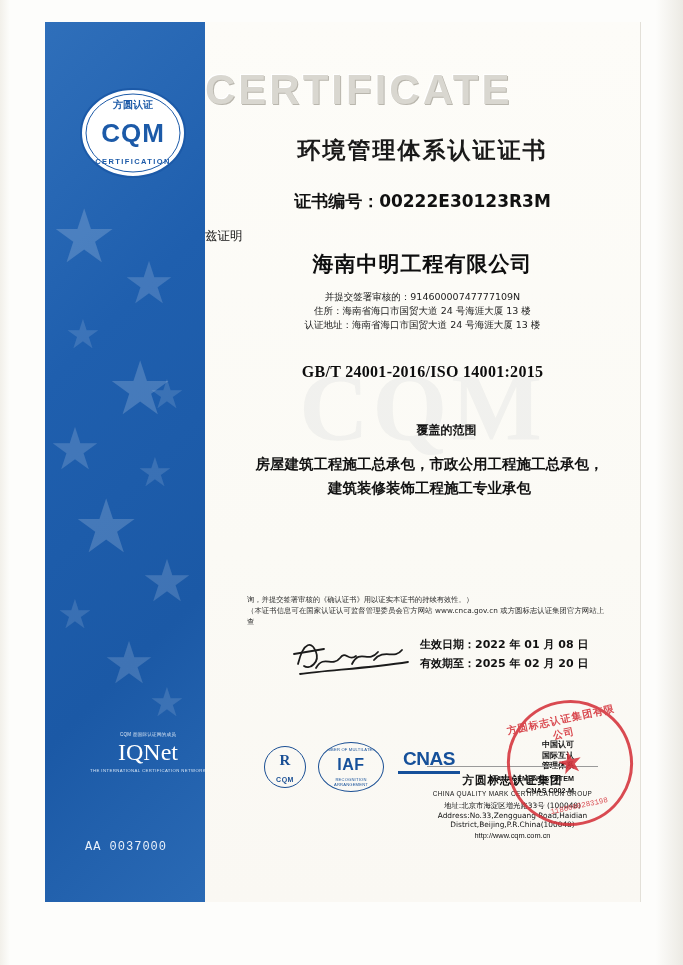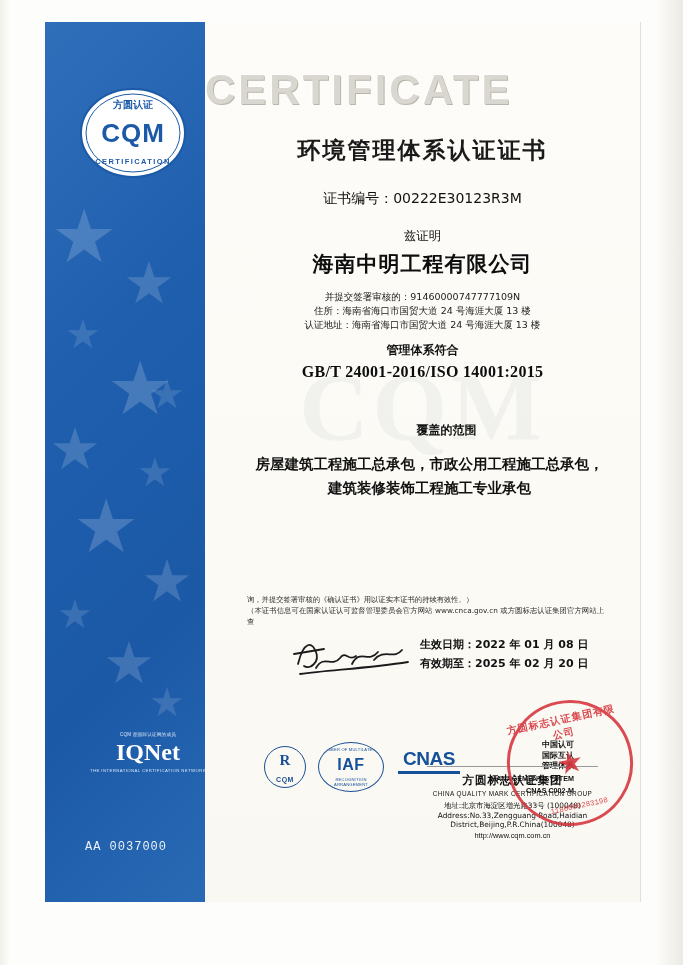--- a/index.html
+++ b/index.html
@@ -59,24 +59,24 @@
     color:#d9d7d0;
     text-shadow:1px 1px 0 #b9b6ad, -1px -1px 0 #ffffff;
   }
   .cn-title{
     position:absolute;left:0;right:0;top:113px;text-align:center;
     font-family:"DejaVu Sans",sans-serif;
     font-size:23px;font-weight:bold;color:#1a1a1a;letter-spacing:2px;
   }
   .cert-no{
     position:absolute;left:0;right:0;top:168px;text-align:center;
-    font-family:"DejaVu Sans",sans-serif;font-size:14px;color:#111;font-weight:normal;
+    font-family:"DejaVu Sans",sans-serif;font-size:17px;color:#111;font-weight:bold;
   }
   .zizhengming{
-    position:absolute;left:0;right:0;top:206px;text-align:center;
+    position:absolute;left:0;right:0;top:206px;text-align:left;
     font-family:"DejaVu Sans",sans-serif;font-size:12.5px;color:#111;
   }
   .company{
     position:absolute;left:0;right:0;top:228px;text-align:center;
     font-family:"DejaVu Sans",sans-serif;font-size:21px;font-weight:bold;color:#0e0e0e;letter-spacing:1px;
   }
   .meta{
     position:absolute;left:0;right:0;top:268px;text-align:center;
     font-family:"DejaVu Sans",sans-serif;font-size:9.5px;color:#1b1b1b;line-height:14px;
   }
@@ -109,21 +109,21 @@
   }
   
   .emblem{
     position:absolute;left:28px;top:62px;width:120px;height:98px;
   }
   
   .iqnet{
     position:absolute;left:38px;top:710px;width:130px;text-align:center;color:#fff;
   }
   .iqnet .tag{font-size:4.6px;letter-spacing:.2px;color:#dbe7f5;margin-bottom:2px;}
-  .iqnet .word{font-family:"Liberation Serif",serif;font-size:24px;font-weight:bold;letter-spacing:0px;text-align:center;}
+  .iqnet .word{font-family:"Liberation Serif",serif;font-size:24px;font-weight:normal;letter-spacing:0px;text-align:center;}
   .iqnet .sub{font-size:4.3px;letter-spacing:.4px;color:#d4e3f4;margin-top:2px;}
   .serial{
     position:absolute;left:40px;top:818px;width:140px;
     font-family:"Liberation Mono",monospace;font-size:12px;color:#eaf1fa;letter-spacing:1px;
   }
   
   .logos{
     position:absolute;left:45px;top:712px;width:350px;height:68px;
   }
   .logo-box{position:absolute;text-align:center;}
@@ -247,21 +247,20 @@
 
     <div class="zizhengming">兹证明</div>
     <div class="company">海南中明工程有限公司</div>
 
     <div class="meta">
       <div>并提交签署审核的：91460000747777109N</div>
       <div>住所：海南省海口市国贸大道 24 号海涯大厦 13 楼</div>
       <div>认证地址：海南省海口市国贸大道 24 号海涯大厦 13 楼</div>
     </div>
 
-    <div class="std-label">管理体系符合</div>
     <div class="std-value">GB/T 24001-2016/ISO 14001:2015</div>
 
     <div class="scope-label">覆盖的范围</div>
     <div class="scope-body">
       <div>房屋建筑工程施工总承包，市政公用工程施工总承包，</div>
       <div>建筑装修装饰工程施工专业承包</div>
     </div>
 
     <div class="disclaimer">
       <div>询，并提交签署审核的《确认证书》用以证实本证书的持续有效性。）</div>

